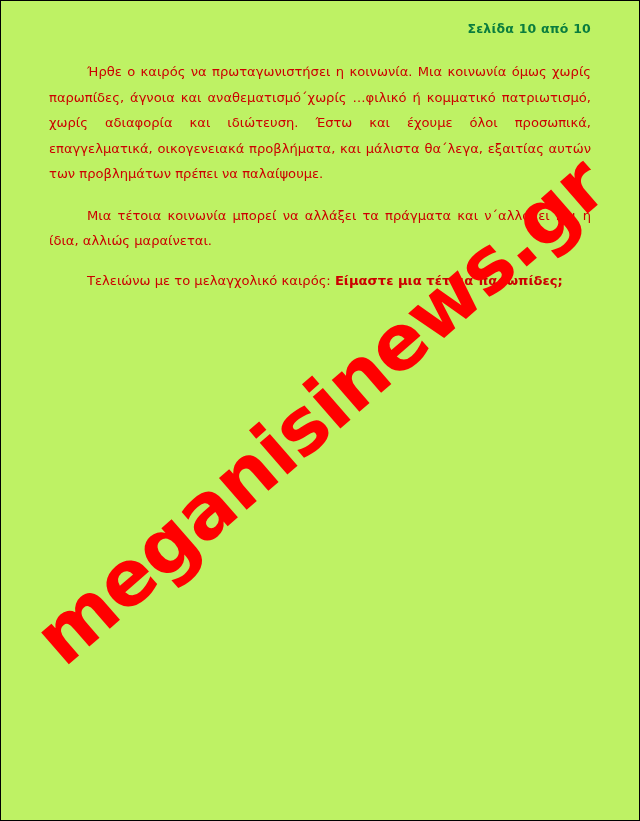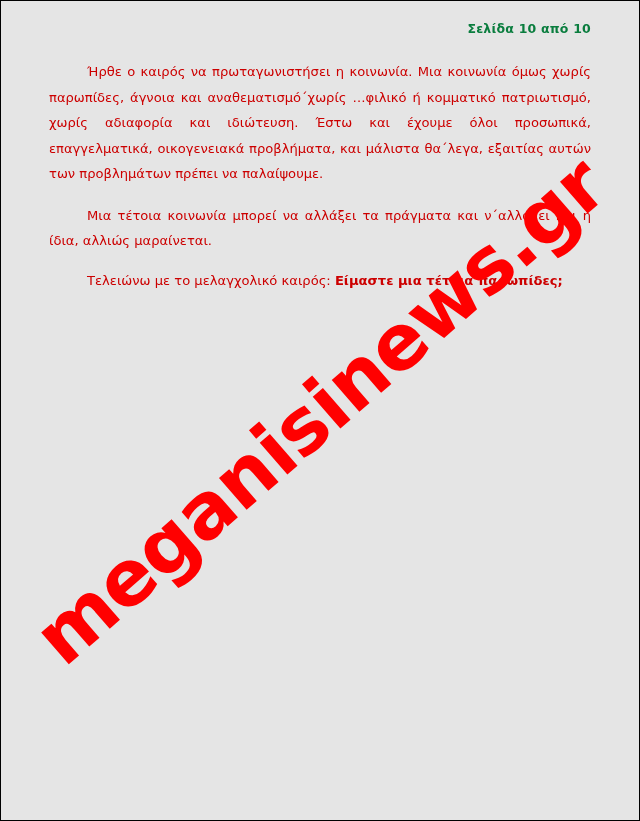--- a/index.html
+++ b/index.html
@@ -7,21 +7,21 @@
     padding: 0;
     background: #ffffff;
   }
   body {
     font-family: "DejaVu Sans", sans-serif;
   }
   #page {
     position: relative;
     width: 640px;
     height: 821px;
-    background: #e5e5e5;
+    background: #bef264;
     border: 1px solid #000000;
     box-sizing: border-box;
     overflow: hidden;
   }
   .page-header {
     position: absolute;
     top: 20px;
     right: 48px;
     font-size: 12.5px;
     font-weight: bold;

